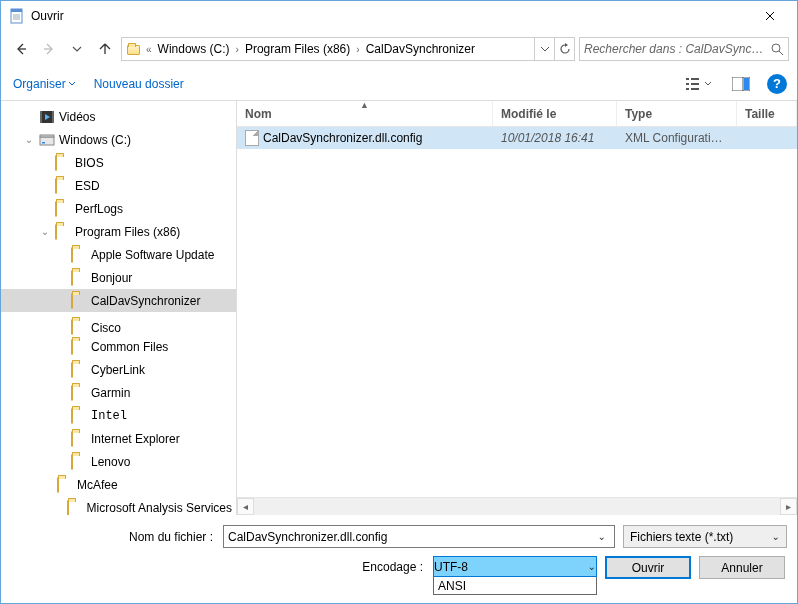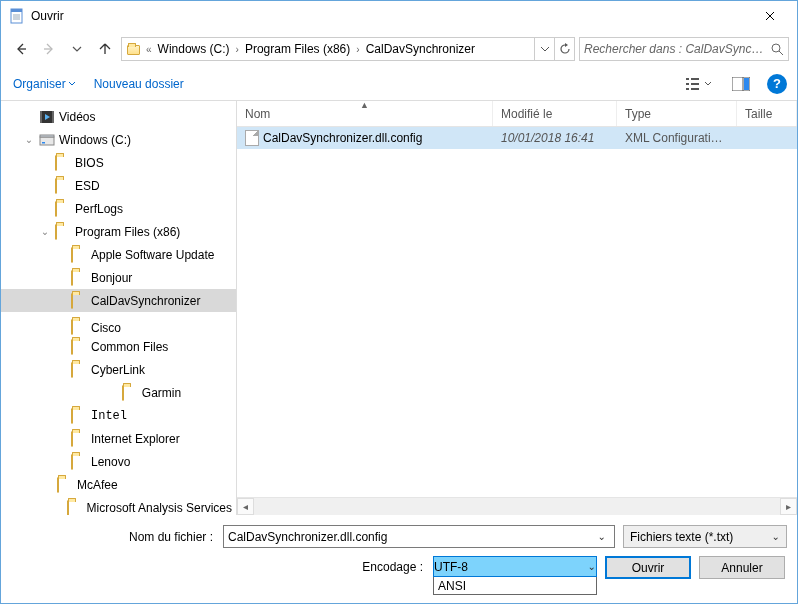--- a/index.html
+++ b/index.html
@@ -37,21 +37,21 @@
   .tree::-webkit-scrollbar-thumb { background:#c0c0c0; }
   .tree-item { height:23px; display:flex; align-items:center; padding-right:4px; white-space:nowrap; }
   .tree-item.selected { background:#d9d9d9; }
   .tree-item .exp { width:12px; text-align:center; color:#888; font-size:10px; }
   .tree-item .ticon { width:16px; height:16px; margin:0 4px; flex-shrink:0; }
   .folder-icon { background:linear-gradient(#ffe9a2, #ffd55e); border:1px solid #d6a83c; border-radius:1px; width:15px; height:12px; position:relative; top:1px; }
   .folder-icon::before { content:""; position:absolute; top:-3px; left:0; width:6px; height:3px; background:#ffe9a2; border:1px solid #d6a83c; border-bottom:none; border-radius:1px 1px 0 0; }
   .folder-open { background:linear-gradient(#fff2c6, #ffe18c);}
 
   .list { flex:1; display:flex; flex-direction:column; min-width:0; }
-  .list-header { height:26px; display:flex; align-items:flex-start; border-bottom:1px solid #e5e5e5; color:#555; font-size:12px; }
+  .list-header { height:26px; display:flex; align-items:flex-start; border-bottom:1px solid #e5e5e5; color:#555; font-size:12px;font-weight:bold; }
   .list-header .col { padding:0 8px; border-right:1px solid #eee; height:100%; display:flex; align-items:center; position:relative; }
   .col.name { width:256px; }
   .col.mod { width:124px; }
   .col.type { width:120px; }
   .col.size { flex:1; }
   .sort-arrow { position:absolute; left:50%; top:-1px; transform:translateX(-50%); font-size:9px; color:#666; }
   .list-rows { flex:1; overflow:auto; }
   .row { height:22px; display:flex; align-items:center; }
   .row.selected { background:#d0e6f7; }
   .row .cell { padding:0 8px; overflow:hidden; text-overflow:ellipsis; white-space:nowrap; }
@@ -273,21 +273,21 @@
         <div class="tree-item" style="padding-left: 54px;">
           <span class="exp"></span>
           <span class="ticon"><span class="folder-icon"></span></span>
           <span>Common Files</span>
         </div>
         <div class="tree-item" style="padding-left: 54px;">
           <span class="exp"></span>
           <span class="ticon"><span class="folder-icon"></span></span>
           <span>CyberLink</span>
         </div>
-        <div class="tree-item" style="padding-left: 54px; justify-content: center;">
+        <div class="tree-item" style="padding-left: 54px;">
           <span class="exp"></span>
           <span class="ticon"><span class="folder-icon"></span></span>
           <span>Garmin</span>
         </div>
         <div class="tree-item" style="padding-left: 54px; font-family: Liberation Mono, monospace;">
           <span class="exp"></span>
           <span class="ticon"><span class="folder-icon"></span></span>
           <span>Intel</span>
         </div>
         <div class="tree-item" style="padding-left: 54px;">

